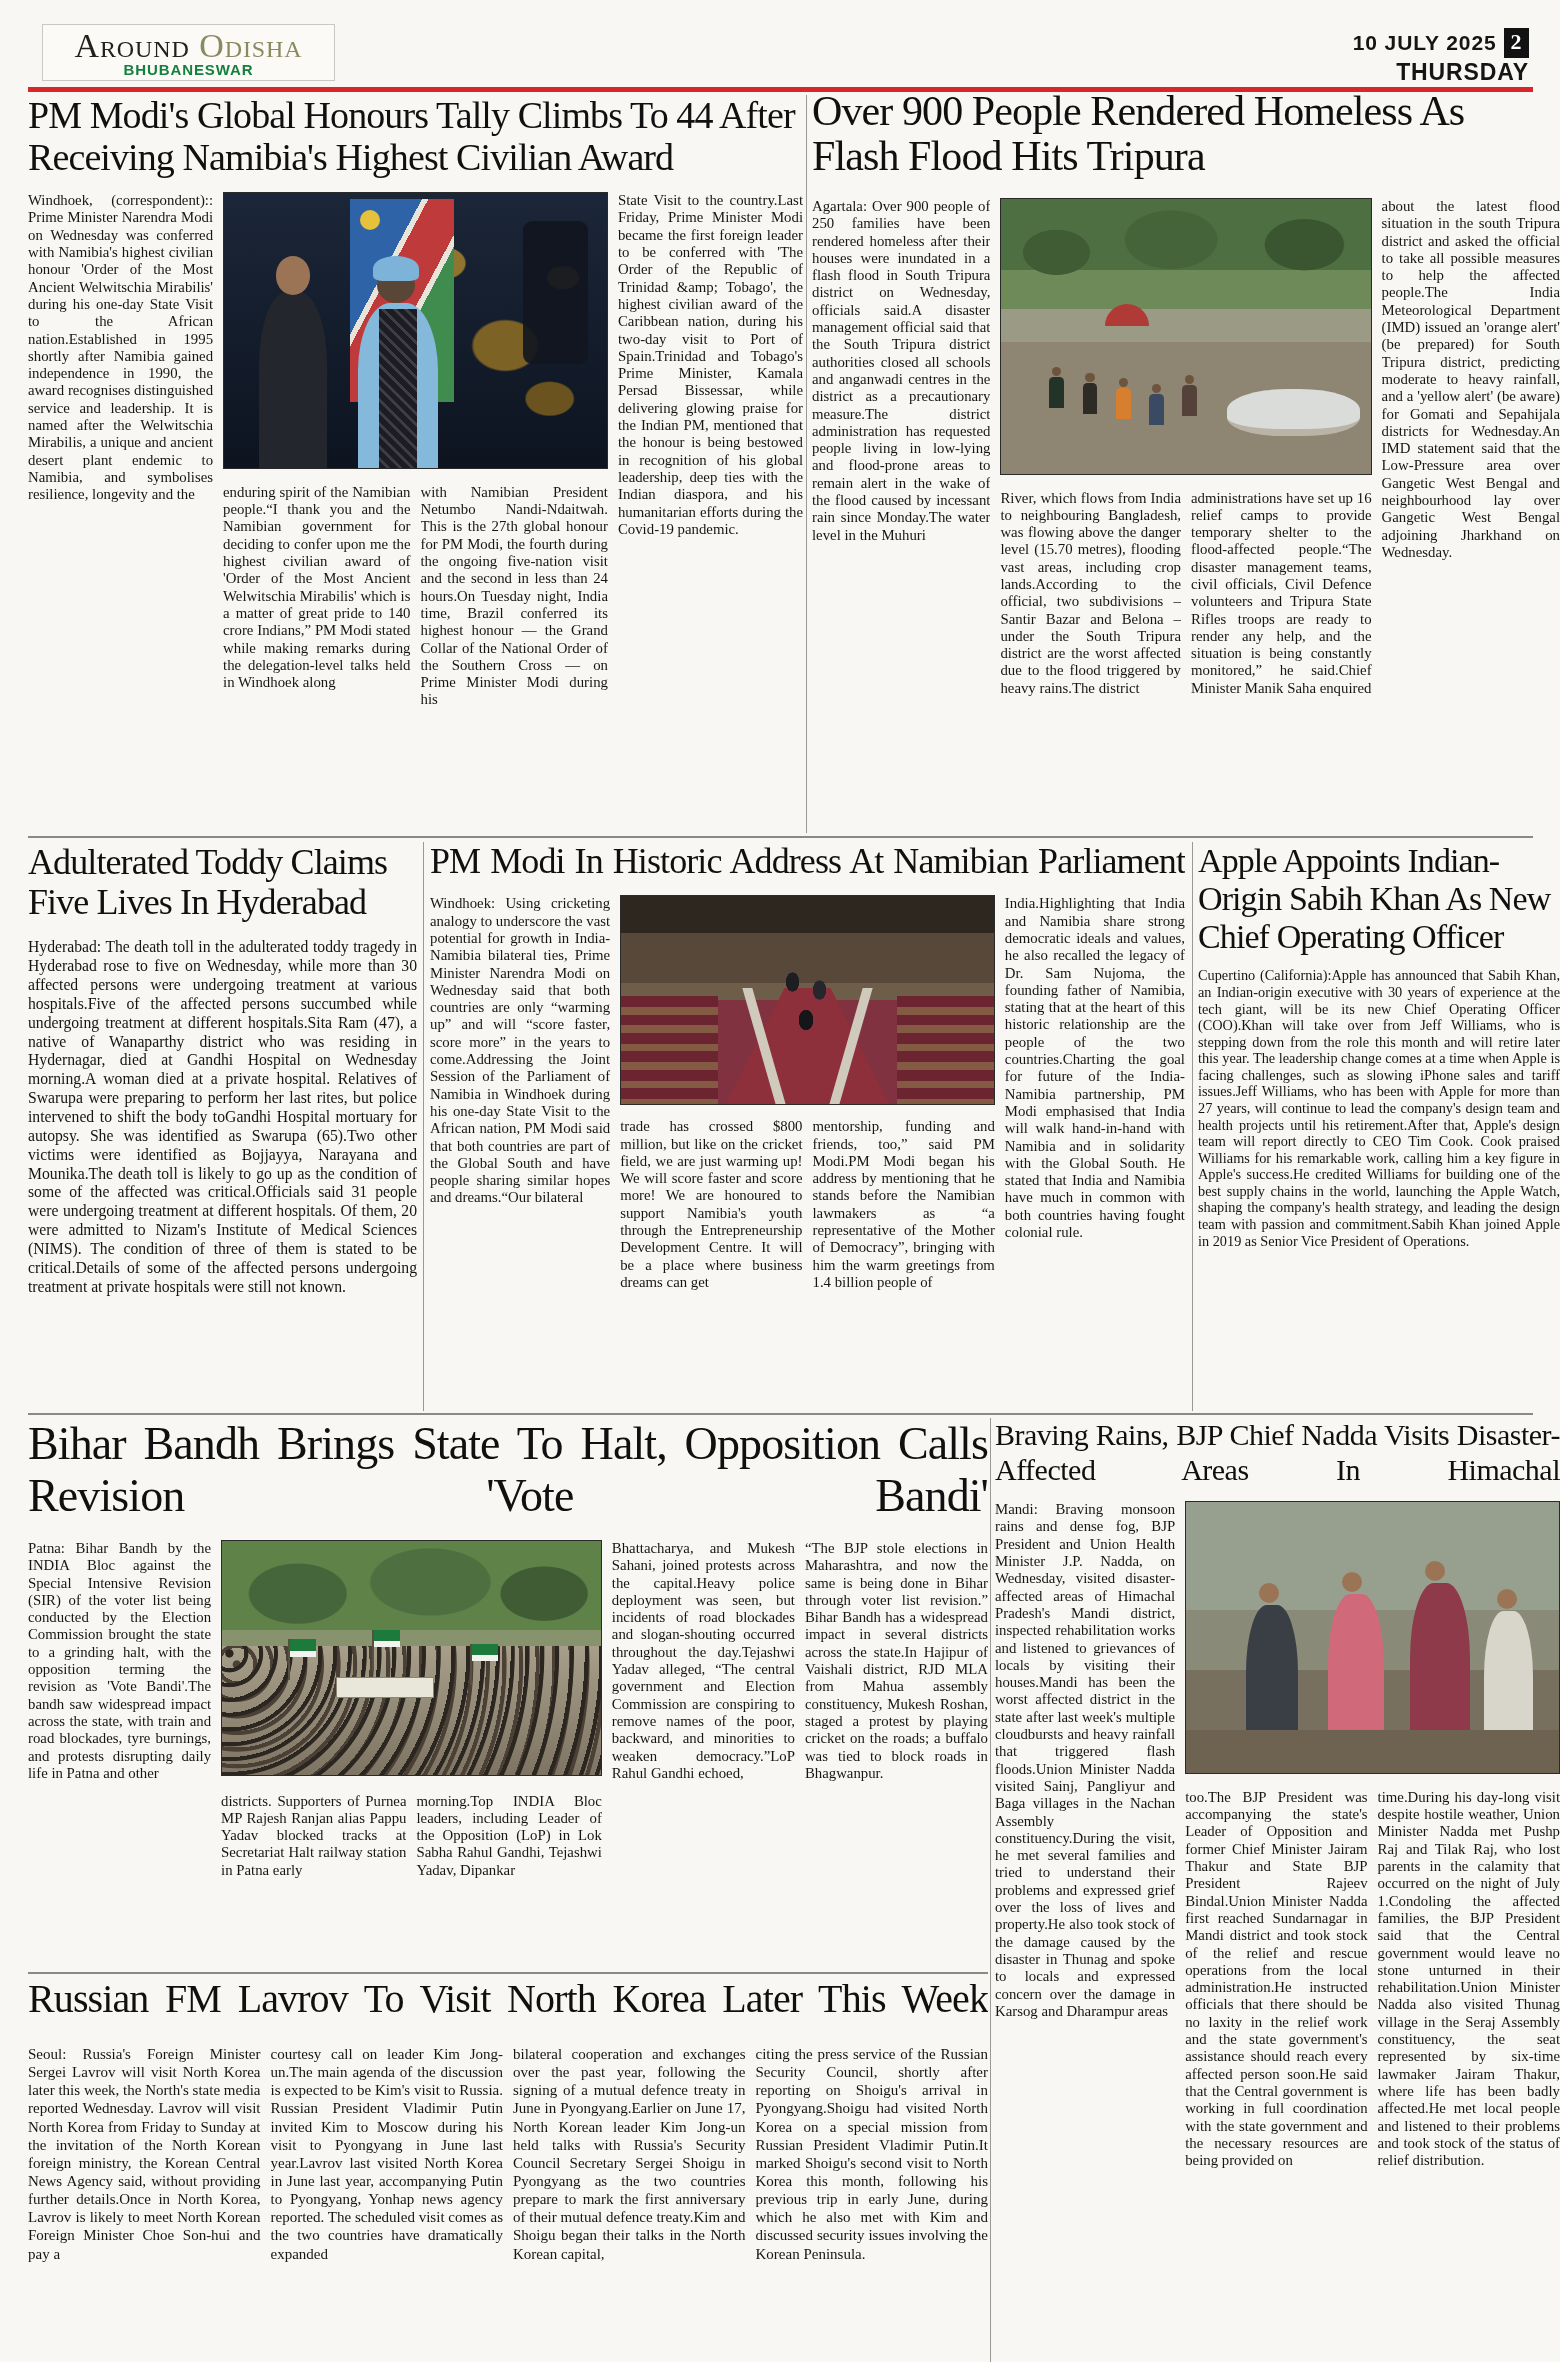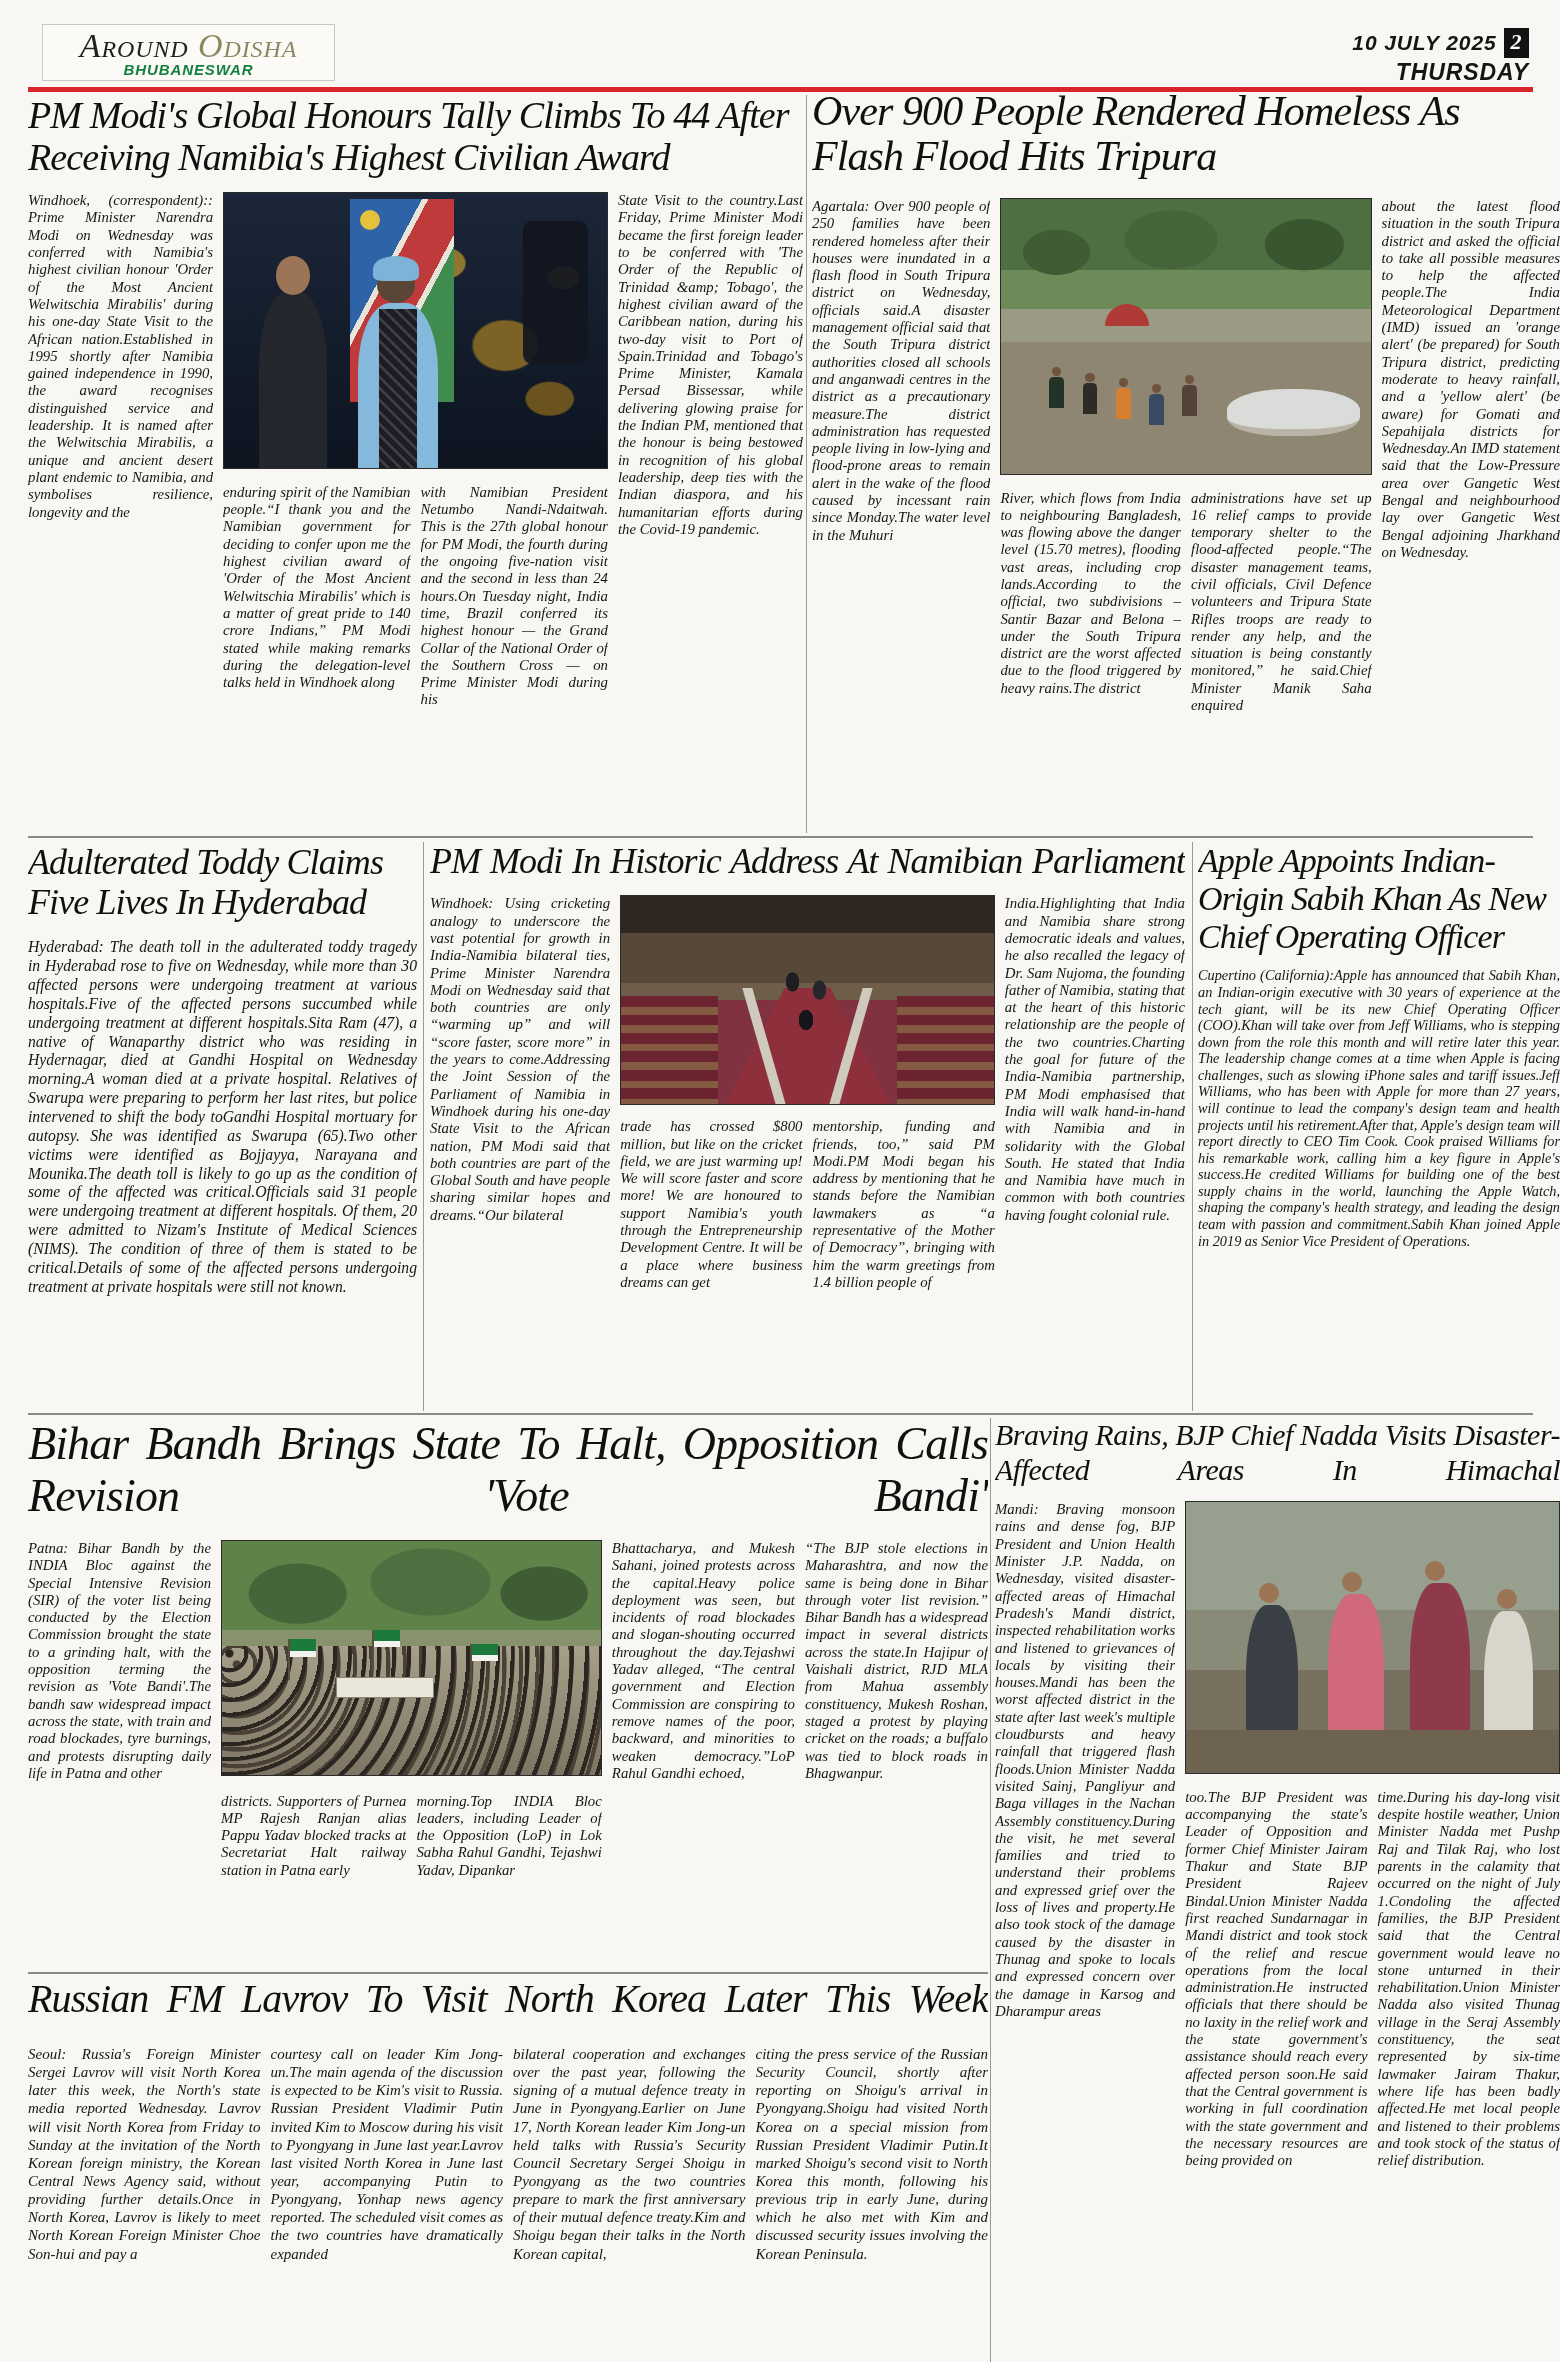--- a/index.html
+++ b/index.html
@@ -1,17 +1,17 @@
 <!DOCTYPE html>
 <html style="font-size:14.8px"><head>
 <meta charset="utf-8">
 <style>
   *{box-sizing:border-box;margin:0;padding:0;}
   body{background:#d8d8d4;font-family:"Liberation Serif",serif;}
-  .page{position:relative;width:1561px;height:2363px;background:#f8f7f3;overflow:hidden;color:#151515;font-style:italic;}
+  .page{position:relative;width:1561px;height:2363px;background:#f8f7f3;overflow:hidden;color:#151515;}
 
   
   .logo-box{position:absolute;left:42px;top:24px;width:293px;height:57px;border:0.9px solid #c9c9c4;background:#fbfaf7;text-align:center;padding-top:3.7px;}
   .logo-line{font-family:"Liberation Serif",serif;font-variant:small-caps;font-size:34px;line-height:1.0;letter-spacing:0.9px;}
   .logo-around{color:#22221c;}
   .logo-odisha{color:#8a8a60;}
   .logo-city{font-family:"Liberation Sans",sans-serif;font-weight:bold;font-size:15px;letter-spacing:0.9px;color:#15803d;margin-top:-1.8px;}
   .date-block{position:absolute;right:32px;top:28px;width:369px;text-align:right;font-family:"Liberation Sans",sans-serif;}
   .date-row{font-weight:bold;font-size:21px;letter-spacing:0.9px;display:flex;justify-content:flex-end;align-items:center;gap:7.4px;}
   .pagenum{display:inline-block;background:#121212;color:#fff;font-size:22px;line-height:28px;width:25px;height:29.5px;text-align:center;font-family:"Liberation Serif",serif;}

